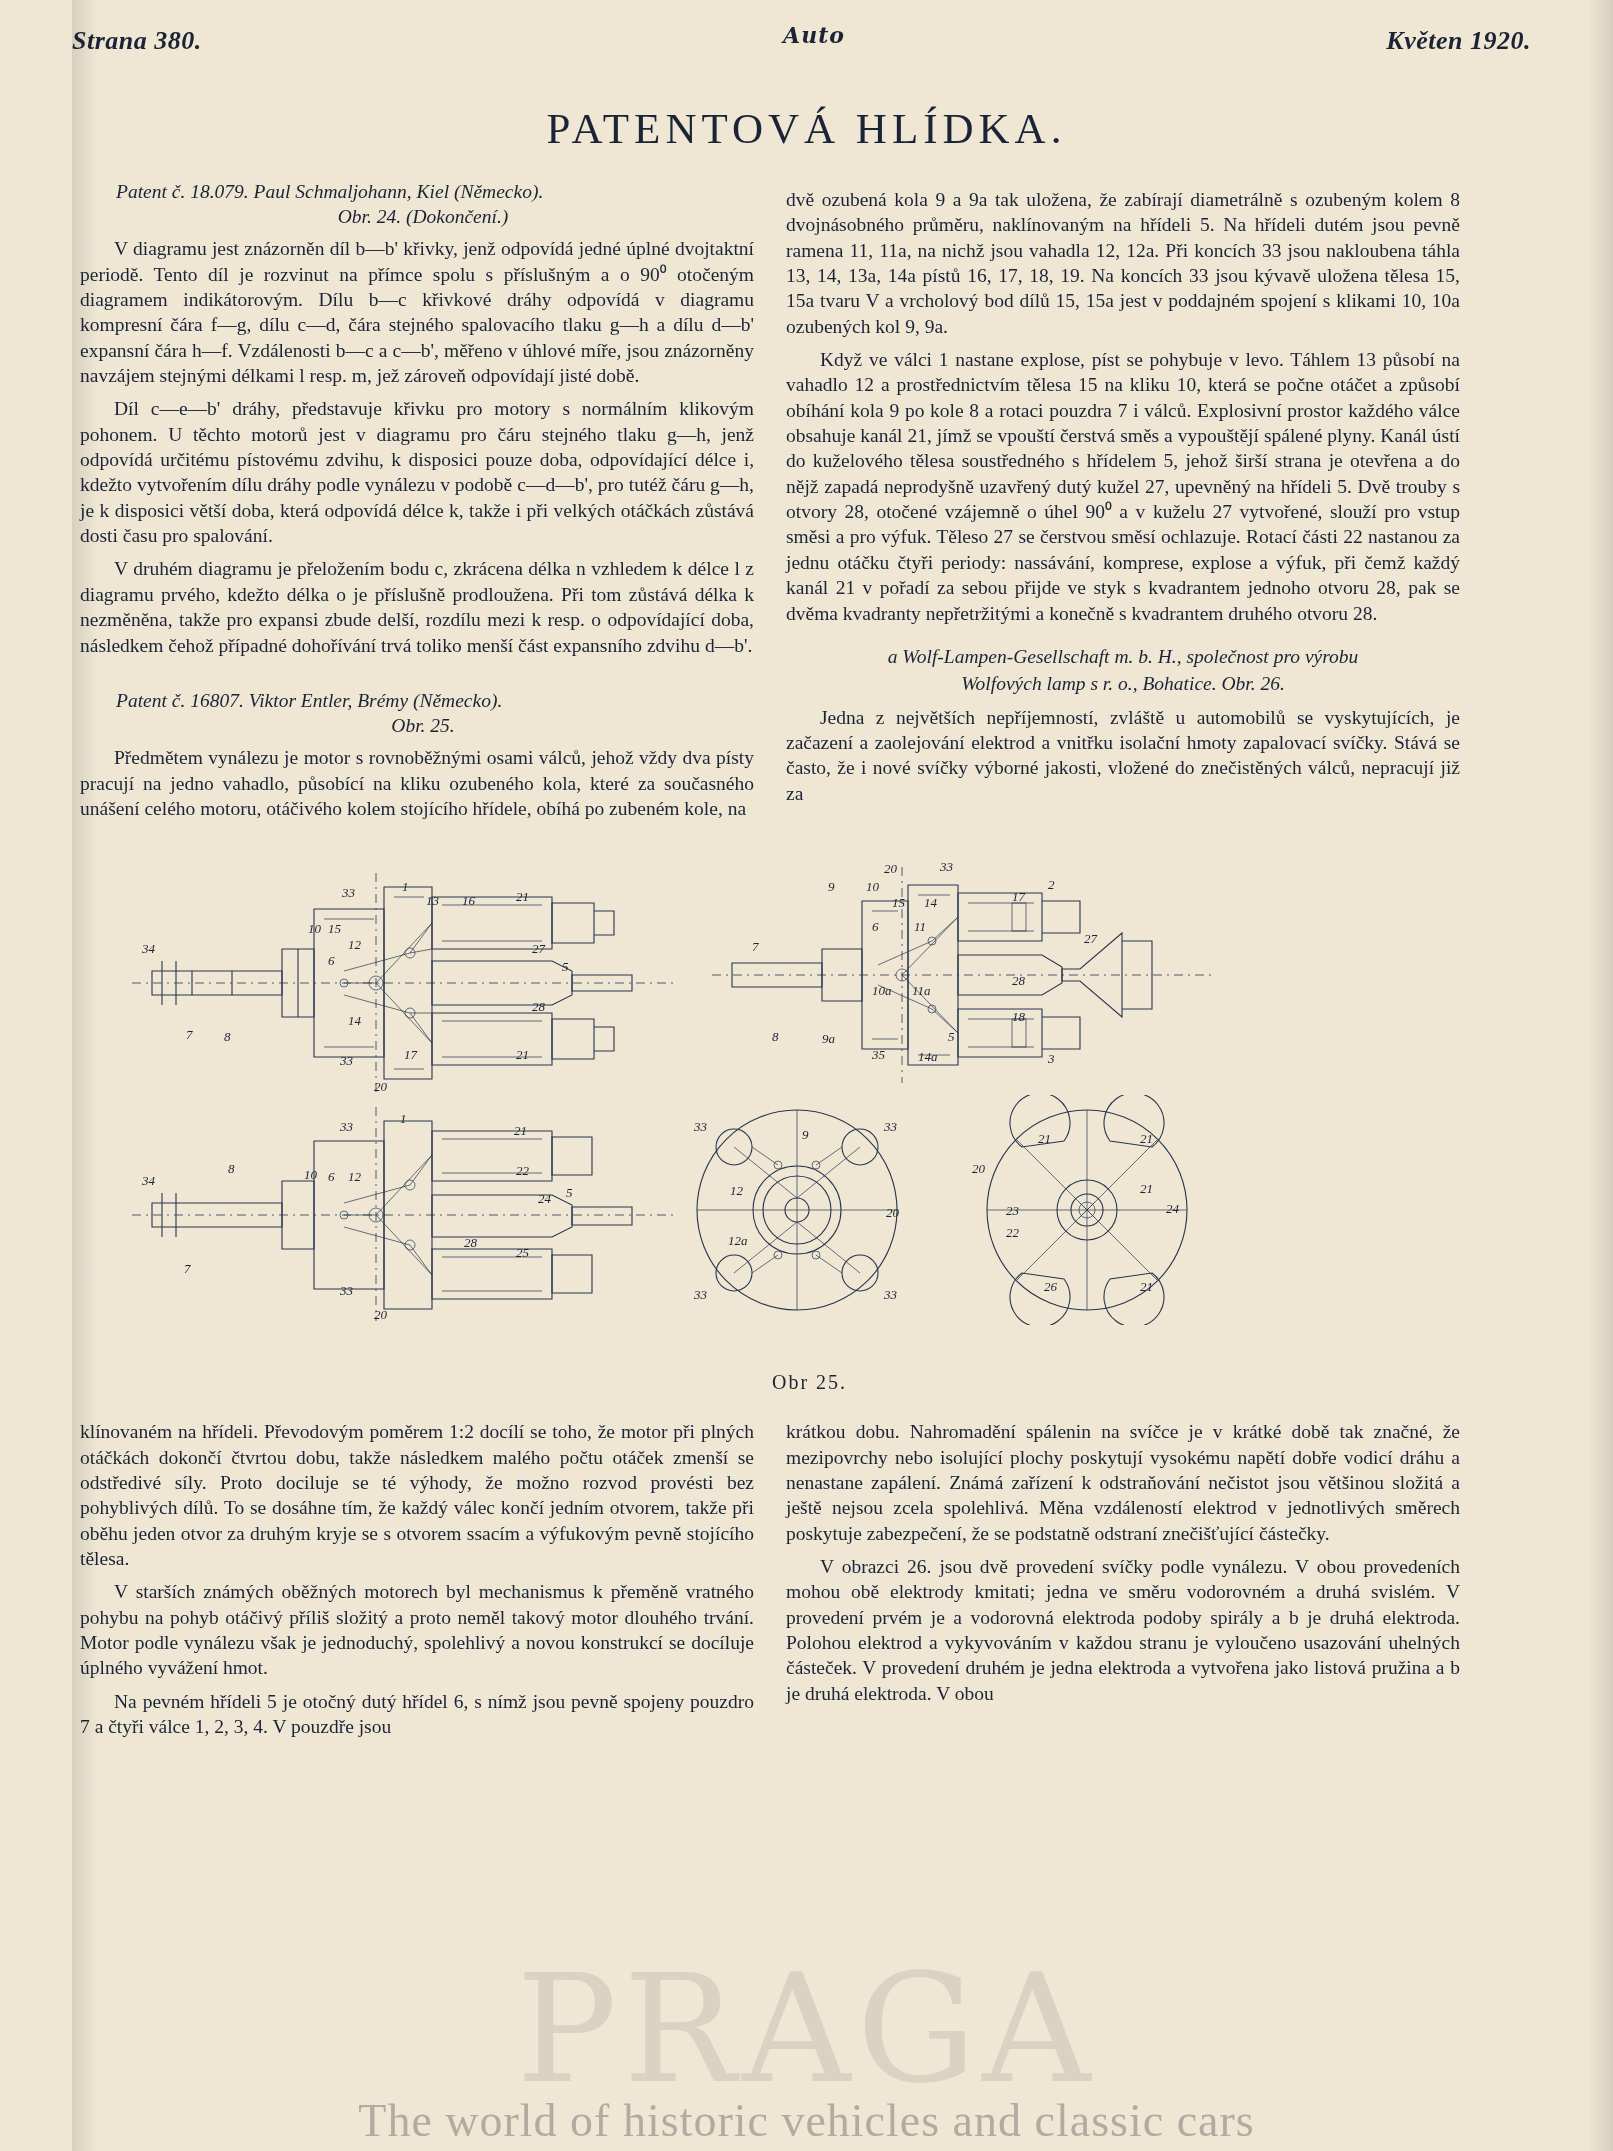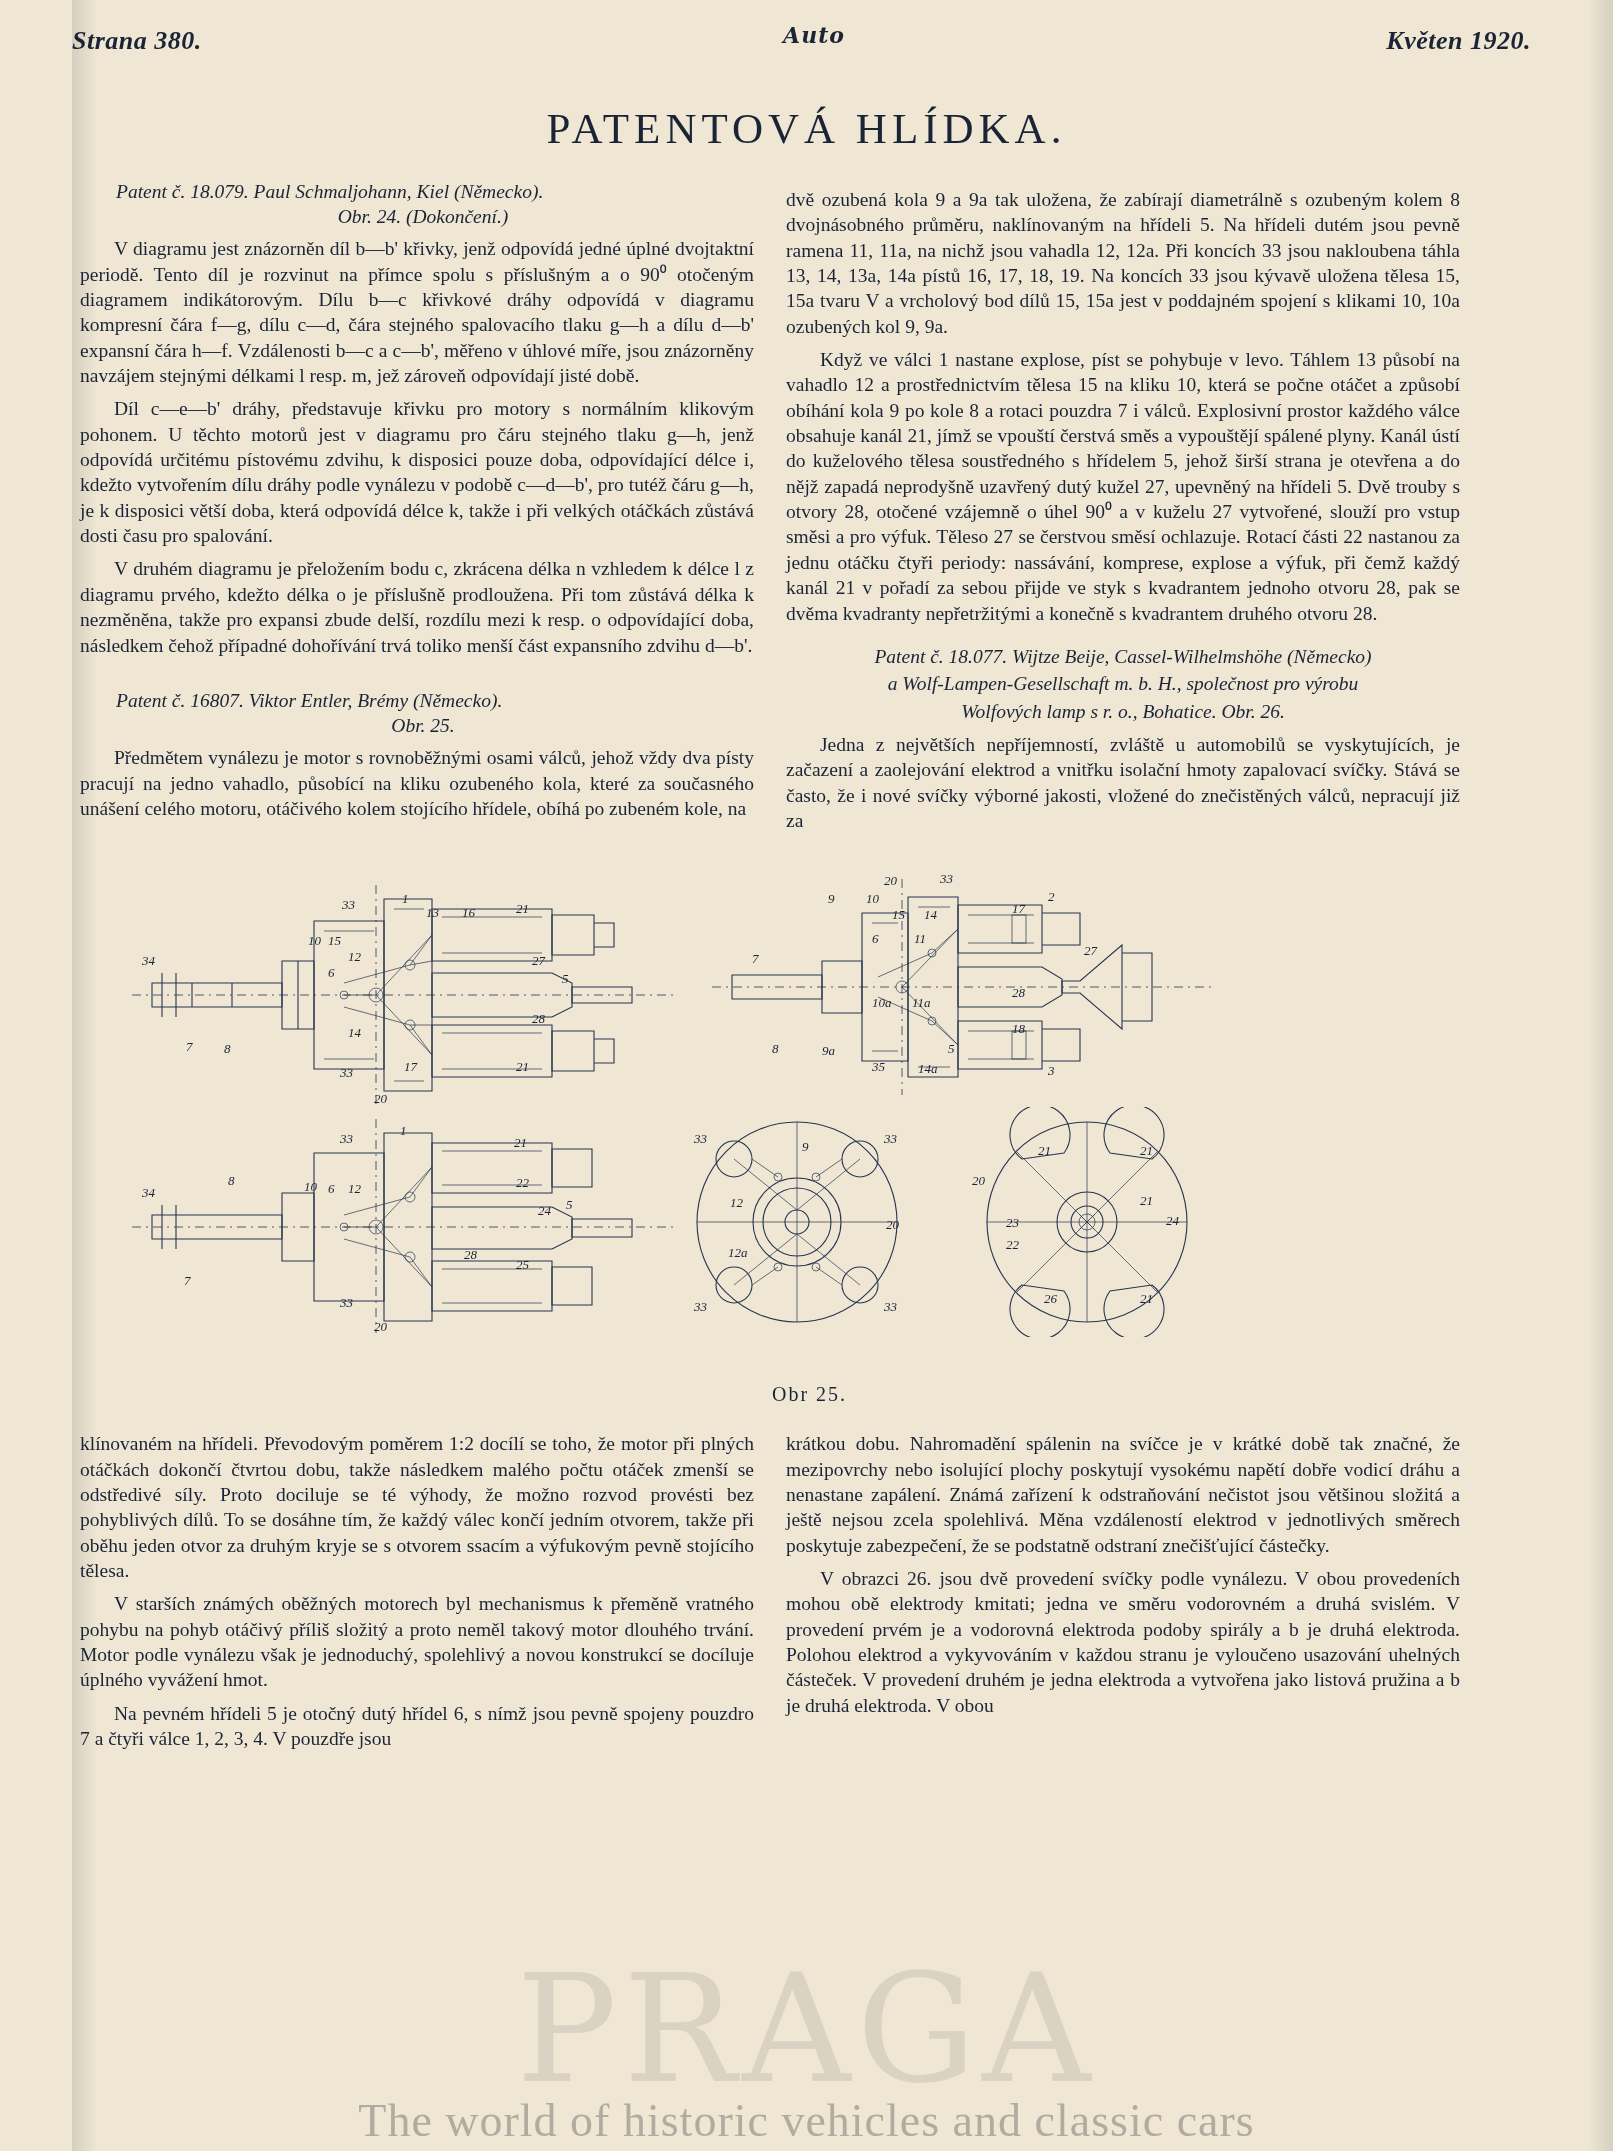--- a/index.html
+++ b/index.html
@@ -137,21 +137,20 @@
       <div class="gap"></div>
       <div class="head-it left">Patent č. 16807. Viktor Entler, Brémy (Německo).</div>
       <div class="sub-c">Obr. 25.</div>
       <p>Předmětem vynálezu je motor s rovnoběžnými osami válců, jehož vždy dva písty pracují na jedno vahadlo, působící na kliku ozubeného kola, které za současného unášení celého motoru, otáčivého kolem stojícího hřídele, obíhá po zubeném kole, na</p>
     </div>
 
     <div class="col">
       <p class="noindent">dvě ozubená kola 9 a 9a tak uložena, že zabírají diametrálně s ozubeným kolem 8 dvojnásobného průměru, naklínovaným na hřídeli 5. Na hřídeli dutém jsou pevně ramena 11, 11a, na nichž jsou vahadla 12, 12a. Při koncích 33 jsou nakloubena táhla 13, 14, 13a, 14a pístů 16, 17, 18, 19. Na koncích 33 jsou kývavě uložena tělesa 15, 15a tvaru V a vrcholový bod dílů 15, 15a jest v poddajném spojení s klikami 10, 10a ozubených kol 9, 9a.</p>
       <p>Když ve válci 1 nastane explose, píst se pohybuje v levo. Táhlem 13 působí na vahadlo 12 a prostřednictvím tělesa 15 na kliku 10, která se počne otáčet a způsobí obíhání kola 9 po kole 8 a rotaci pouzdra 7 i válců. Explosivní prostor každého válce obsahuje kanál 21, jímž se vpouští čerstvá směs a vypouštějí spálené plyny. Kanál ústí do kuželového tělesa soustředného s hřídelem 5, jehož širší strana je otevřena a do nějž zapadá neprodyšně uzavřený dutý kužel 27, upevněný na hřídeli 5. Dvě trouby s otvory 28, otočené vzájemně o úhel 90⁰ a v kuželu 27 vytvořené, slouží pro vstup směsi a pro výfuk. Těleso 27 se čerstvou směsí ochlazuje. Rotací části 22 nastanou za jednu otáčku čtyři periody: nassávání, komprese, explose a výfuk, při čemž každý kanál 21 v pořadí za sebou přijde ve styk s kvadrantem jednoho otvoru 28, pak se dvěma kvadranty nepřetržitými a konečně s kvadrantem druhého otvoru 28.</p>
       <div class="gap-s"></div>
-      <div class="head-it">Patent č. 18.077. Wijtze Beije, Cassel-Wilhelmshöhe (Německo)</div>
       <div class="head-it">a Wolf-Lampen-Gesellschaft m. b. H., společnost pro výrobu</div>
       <div class="head-it">Wolfových lamp s r. o., Bohatice. Obr. 26.</div>
       <p>Jedna z největších nepříjemností, zvláště u automobilů se vyskytujících, je začazení a zaolejování elektrod a vnitřku isolační hmoty zapalovací svíčky. Stává se často, že i nové svíčky výborné jakosti, vložené do znečistěných válců, nepracují již za</p>
     </div>
   </div>
 
   <div class="figures">
 
     <svg width="560" height="250" viewBox="0 0 560 250" style="position:absolute;left:60px;top:10px;">
       <g class="ln">

